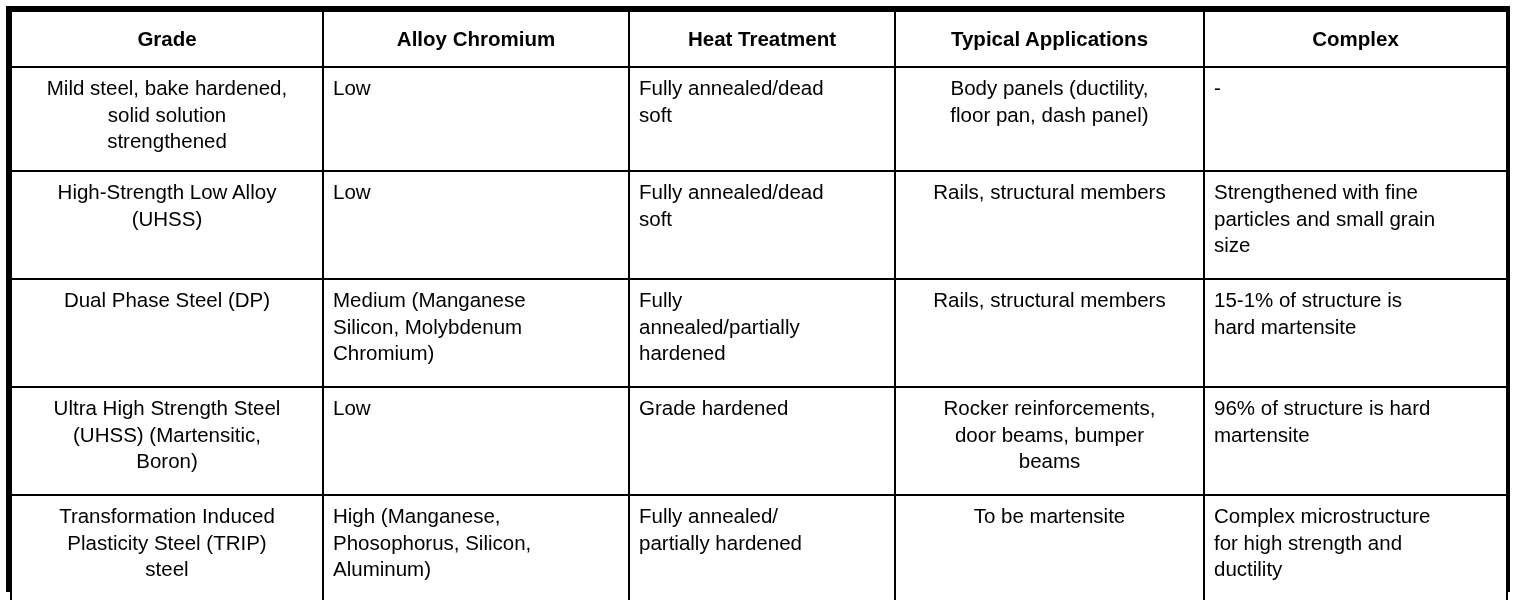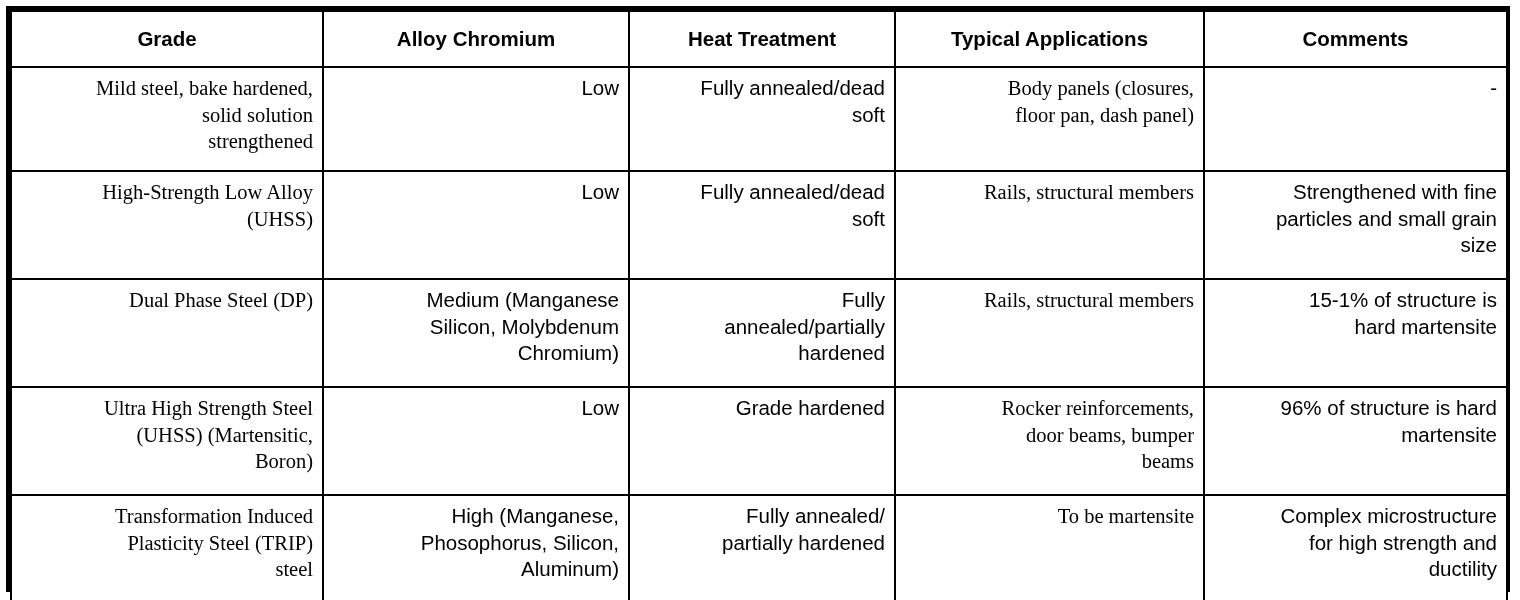--- a/index.html
+++ b/index.html
@@ -53,22 +53,22 @@
   table.steel-table thead th {
     font-weight: bold;
     text-align: center;
     vertical-align: middle;
     padding-top: 5px;
     padding-bottom: 5px;
     height: 44px;
   }
 
   
-  table.steel-table tbody td.align-center { text-align: right; font-family: Liberation Serif, serif; }
-  table.steel-table tbody td.align-left   { text-align: right; }
+  table.steel-table tbody td.align-center { text-align: center; }
+  table.steel-table tbody td.align-left   { text-align: left; }
 
   table.steel-table tbody tr { height: 108px; }
   table.steel-table tbody tr.row-first { height: 104px; }
   table.steel-table tbody tr.row-last  { height: 116px; }
 
   .cell-text { display: block; white-space: pre-line; }
 </style>
 </head>
 <body>
 
@@ -80,39 +80,39 @@
       <col class="c-heat">
       <col class="c-apps">
       <col class="c-comments">
     </colgroup>
     <thead>
       <tr>
         <th>Grade</th>
         <th>Alloy Chromium</th>
         <th>Heat Treatment</th>
         <th>Typical Applications</th>
-        <th>Comments</th>
+        <th>Complex</th>
       </tr>
     </thead>
     <tbody>
       <tr class="row-first">
         <td class="align-center">
             <span class="cell-text">Mild steel, bake hardened,
 solid solution
 strengthened</span>
           </td>
         <td class="align-left">
             <span class="cell-text">Low</span>
           </td>
         <td class="align-left">
             <span class="cell-text">Fully annealed/dead
 soft</span>
           </td>
         <td class="align-center">
-            <span class="cell-text">Body panels (closures,
+            <span class="cell-text">Body panels (ductility,
 floor pan, dash panel)</span>
           </td>
         <td class="align-left">
             <span class="cell-text">-</span>
           </td>
       </tr>
       <tr>
         <td class="align-center">
             <span class="cell-text">High-Strength Low Alloy
 (UHSS)</span>

